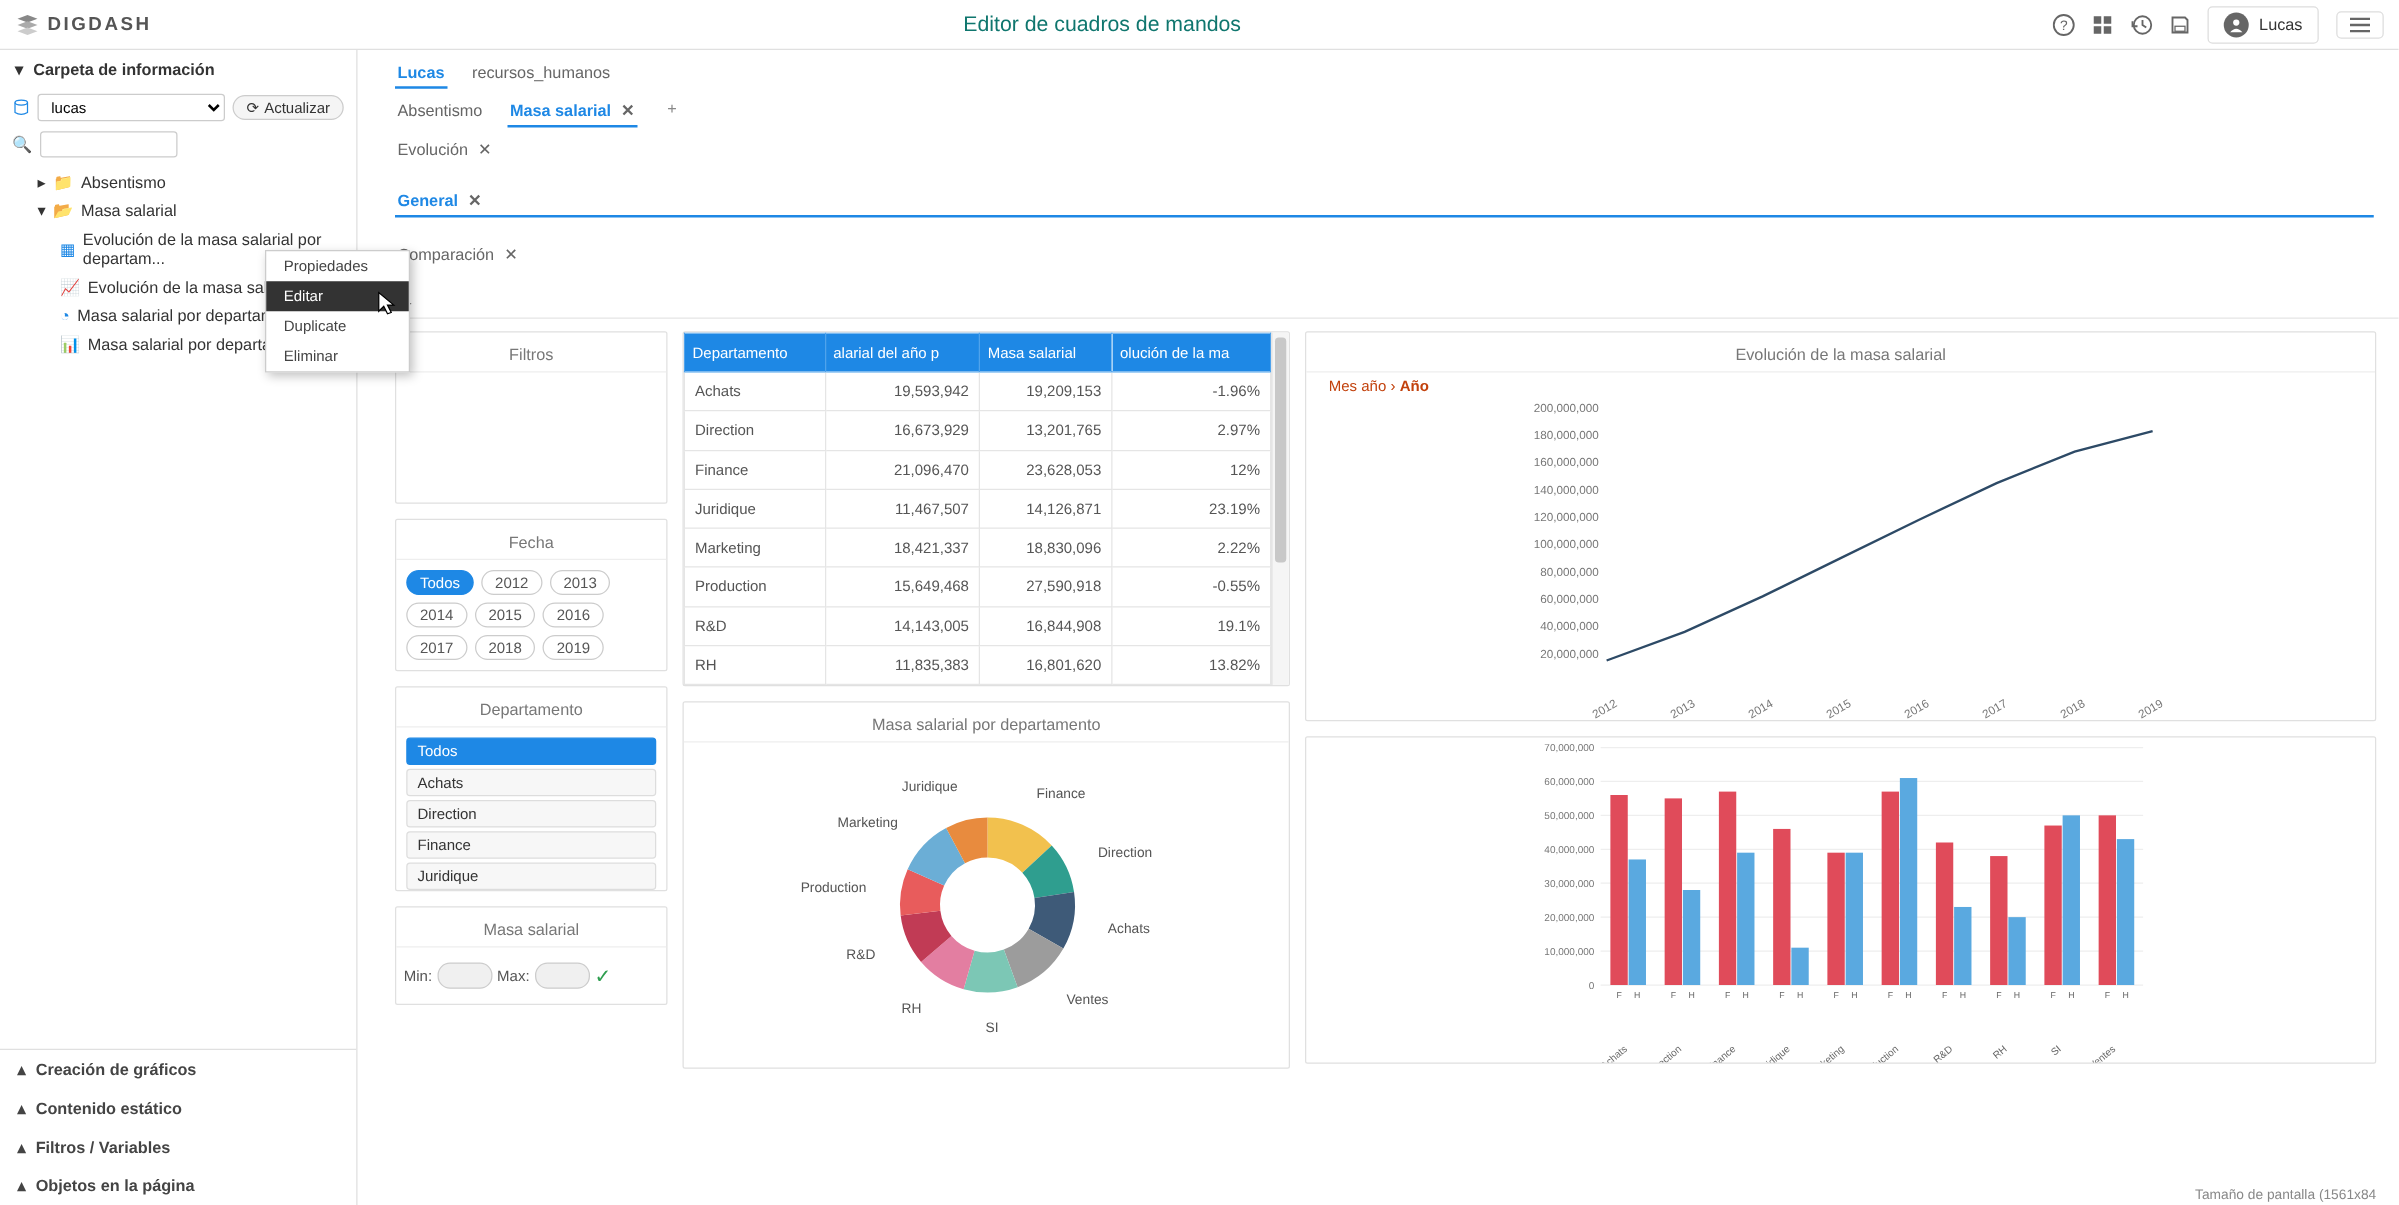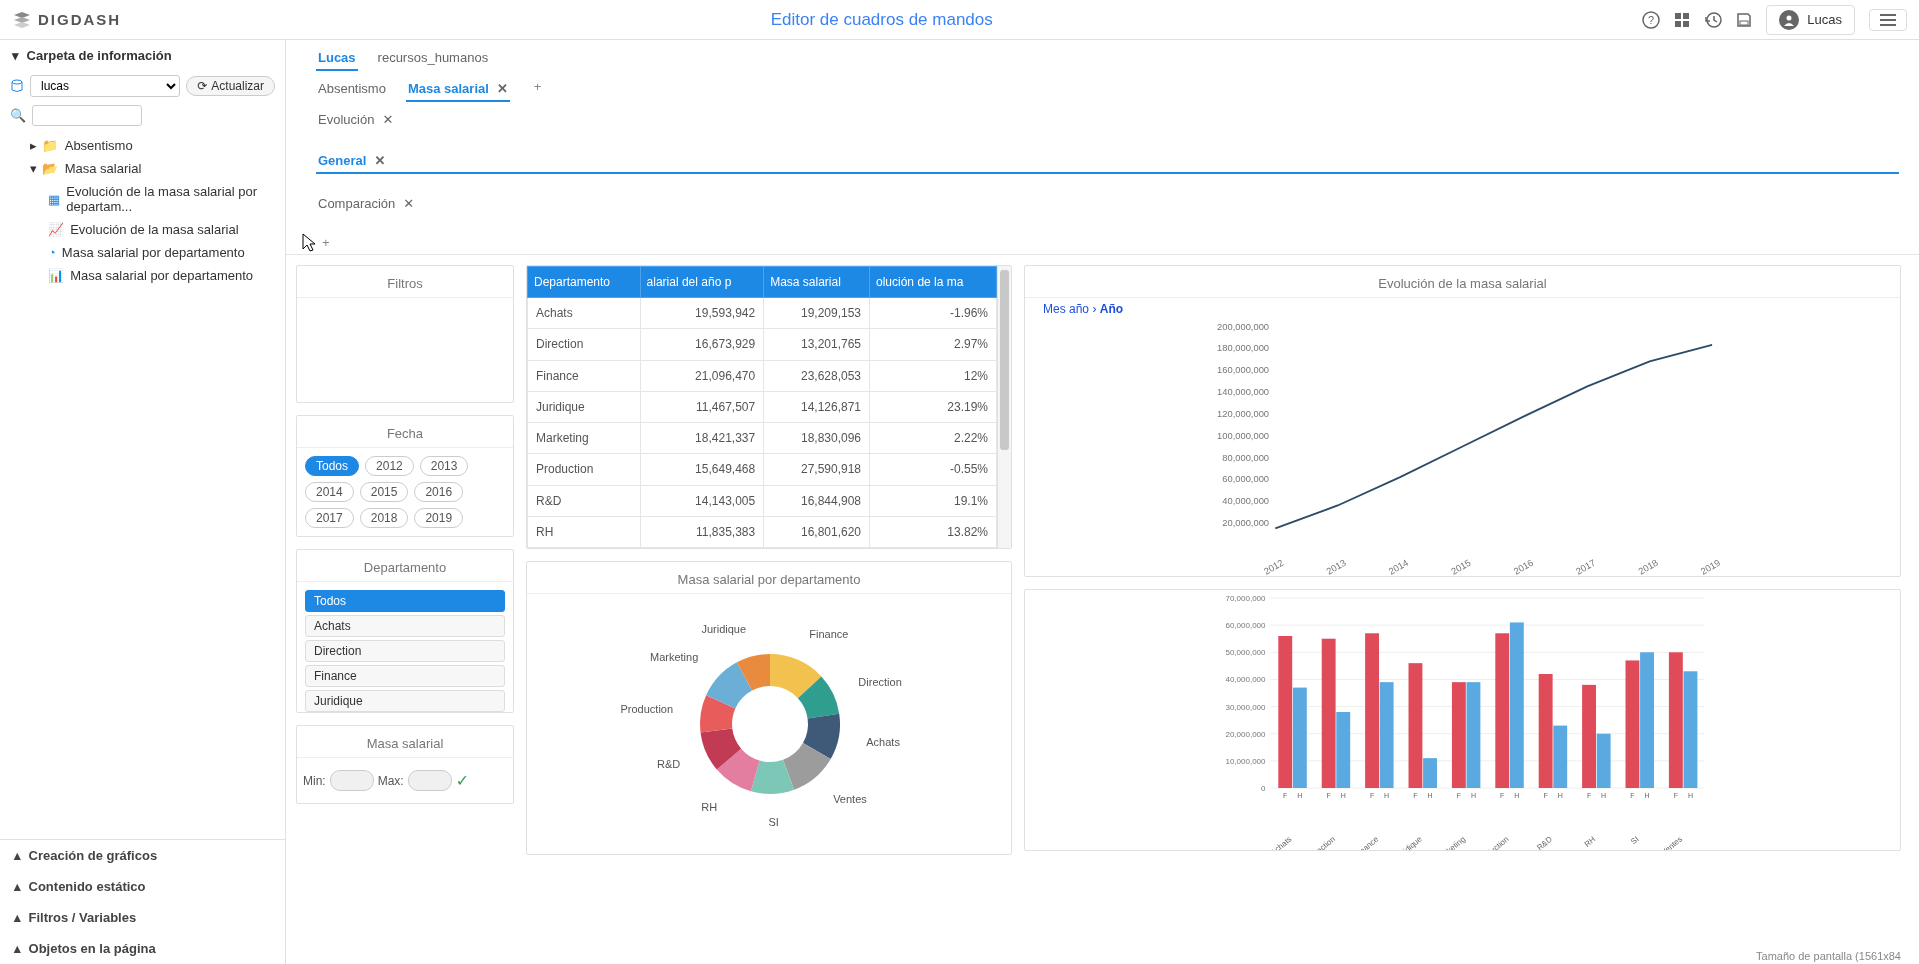--- a/index.html
+++ b/index.html
@@ -1,21 +1,21 @@
 <!DOCTYPE html>
 <html><head>
 <meta charset="utf-8">
 <style>
 * { box-sizing: border-box; margin: 0; padding: 0; }
 body { font-family: -apple-system, BlinkMacSystemFont, "Segoe UI", Arial, sans-serif; font-size: 13px; color: #333; background: #fff; overflow: hidden; }
 .app { display: flex; flex-direction: column; height: 964px; width: 1919px; }
 .topbar { display: flex; align-items: center; height: 40px; border-bottom: 1px solid #e0e0e0; padding: 0 12px; }
 .logo { display: flex; align-items: center; font-weight: 700; letter-spacing: 2px; color: #555; font-size: 15px; }
 .logo svg { margin-right: 6px; }
-.topbar-title { flex: 1; text-align: center; font-size: 17px; color: #3b82f6; }
+.topbar-title { flex: 1; text-align: center; font-size: 17px; color: #0f766e; }
 .topbar-actions { display: flex; align-items: center; gap: 14px; }
 .topbar-actions .icon-btn { cursor: pointer; color: #666; }
 .user-pill { display: flex; align-items: center; gap: 8px; border: 1px solid #ddd; border-radius: 4px; padding: 4px 12px; cursor: pointer; }
 .avatar { width: 20px; height: 20px; border-radius: 50%; background: #666; display: flex; align-items: center; justify-content: center; color: #fff; }
 .hamburger { cursor: pointer; padding: 4px 10px; border: 1px solid #ddd; border-radius: 4px; }
 .body { display: flex; flex: 1; min-height: 0; }
 .sidebar { width: 286px; border-right: 1px solid #e0e0e0; display: flex; flex-direction: column; }
 .sb-header { display: flex; align-items: center; padding: 8px 12px; font-weight: 600; color: #333; gap: 8px; }
 .sb-row { display: flex; align-items: center; gap: 6px; padding: 4px 10px; }
 .sb-select { flex: 1; border: 1px solid #ccc; border-radius: 3px; padding: 2px 6px; font-size: 12px; background:#fff; }
@@ -30,21 +30,21 @@
 .sb-bottom { border-top: 1px solid #e0e0e0; }
 .sb-bottom-item { display: flex; align-items: center; gap: 8px; padding: 8px 14px; cursor: pointer; font-weight: 600; color: #444; }
 .main { flex: 1; display: flex; flex-direction: column; min-width: 0; position: relative; }
 .tabs-row { display: flex; gap: 18px; padding: 6px 20px 0 30px; font-size: 13px; }
 .tab { padding: 4px 2px; color: #666; cursor: pointer; }
 .tab.active { color: #1e88e5; border-bottom: 2px solid #1e88e5; font-weight: 600; }
 .tab .close { margin-left: 8px; color: #666; cursor: pointer; }
 .tab-add { color: #888; cursor: pointer; padding: 2px 6px; }
 .board-wrap { flex: 1; overflow: hidden; padding: 10px 18px 6px 10px; display: flex; gap: 12px; }
 .col { display: flex; flex-direction: column; gap: 12px; }
-.col1 { width: 218px; }
+.col1 { width: 218px; margin-left: 20px; }
 .col2 { width: 486px; }
 .col3 { flex: 1; min-width: 0; }
 .panel { border: 1px solid #e0e0e0; border-radius: 2px; background: #fff; }
 .panel-title { text-align: center; color: #777; padding: 10px 6px 6px; font-size: 13px; border-bottom: 1px solid #eee; }
 .panel-body { padding: 8px; }
 .chips { display: flex; flex-wrap: wrap; gap: 6px; }
 .chip { border: 1px solid #ccc; border-radius: 12px; padding: 2px 10px; font-size: 12px; cursor: pointer; background: #fff; color: #555; }
 .chip.active { background: #1e88e5; color: #fff; border-color: #1e88e5; }
 .dept-list { display: flex; flex-direction: column; gap: 3px; max-height: 130px; overflow: hidden; }
 .dept-item { border: 1px solid #ddd; border-radius: 3px; padding: 3px 8px; background: #f7f7f7; font-size: 12px; cursor: pointer; }
@@ -53,21 +53,21 @@
 .minmax input { width: 44px; border: 1px solid #ccc; border-radius: 10px; padding: 2px 4px; background: #f0f0f0; }
 .table-wrap { position: relative; height: 282px; overflow: hidden; display: flex; }
 .tbl { flex: 1; border-collapse: collapse; font-size: 12px; }
 .tbl th { background: #1e88e5; color: #fff; padding: 8px 6px; text-align: left; font-weight: 500; border: 1px solid #4fa3ec; white-space: nowrap; overflow: hidden; }
 .tbl td { border: 1px solid #e5e5e5; padding: 7px 8px; color: #555; }
 .tbl td.num { text-align: right; }
 .scroll-rail { width: 14px; background: #f5f5f5; border-left: 1px solid #e0e0e0; position: relative; }
 .scroll-thumb { position: absolute; left: 2px; right: 2px; top: 4px; height: 180px; background: #c8c8c8; border-radius: 3px; }
 .donut-area { height: 260px; position: relative; }
 .linechart, .barchart { width: 100%; height: 260px; }
-.breadcrumb { font-size: 12px; color: #1d4ed8; padding: 4px 8px 0 18px; }
+.breadcrumb { font-size: 12px; color: #c2410c; padding: 4px 8px 0 18px; }
 .breadcrumb b { font-weight: 700; }
 .context-menu { position: absolute; left: 212px; top: 200px; width: 116px; background: #fff; border: 1px solid #ccc; box-shadow: 2px 3px 8px rgba(0,0,0,0.25); z-index: 50; }
 .context-menu-item { padding: 5px 14px; font-size: 12px; cursor: pointer; color: #444; }
 .context-menu-item.hover { background: #333; color: #fff; }
 .cursor-icon { position: absolute; left: 302px; top: 233px; z-index: 60; pointer-events: none; }
 .footer-row { position: absolute; bottom: 2px; right: 18px; font-size: 11px; color: #888; text-align: center; }
 .chev { display: inline-block; transform-origin: center; }
 .chev.down { transform: rotate(0deg); }
 svg { display: block; }
 </style>
@@ -459,16 +459,22 @@
                 <text x="470.29999999999995" y="250" text-anchor="end" font-size="8" fill="#666" transform="rotate(-40 470.29999999999995 250)">Ventes</text>
               </svg>
           </div>
         </div>
       </div>
 
       <div class="footer-row">Tamaño de pantalla (1561x84</div>
     </div>
   </div>
 
+  <div class="context-menu" id="ctx-menu">
+      <div class="context-menu-item">Propiedades</div>
+      <div class="context-menu-item hover">Editar</div>
+      <div class="context-menu-item">Duplicate</div>
+      <div class="context-menu-item">Eliminar</div>
+    </div>
   <svg class="cursor-icon" width="16" height="20" viewBox="0 0 16 20">
       <path d="M1 1 L1 16 L5 12 L8 18 L11 17 L8 11 L13 11 Z" fill="#fff" stroke="#000"></path>
     </svg>
 </div>
 
 </body></html>

